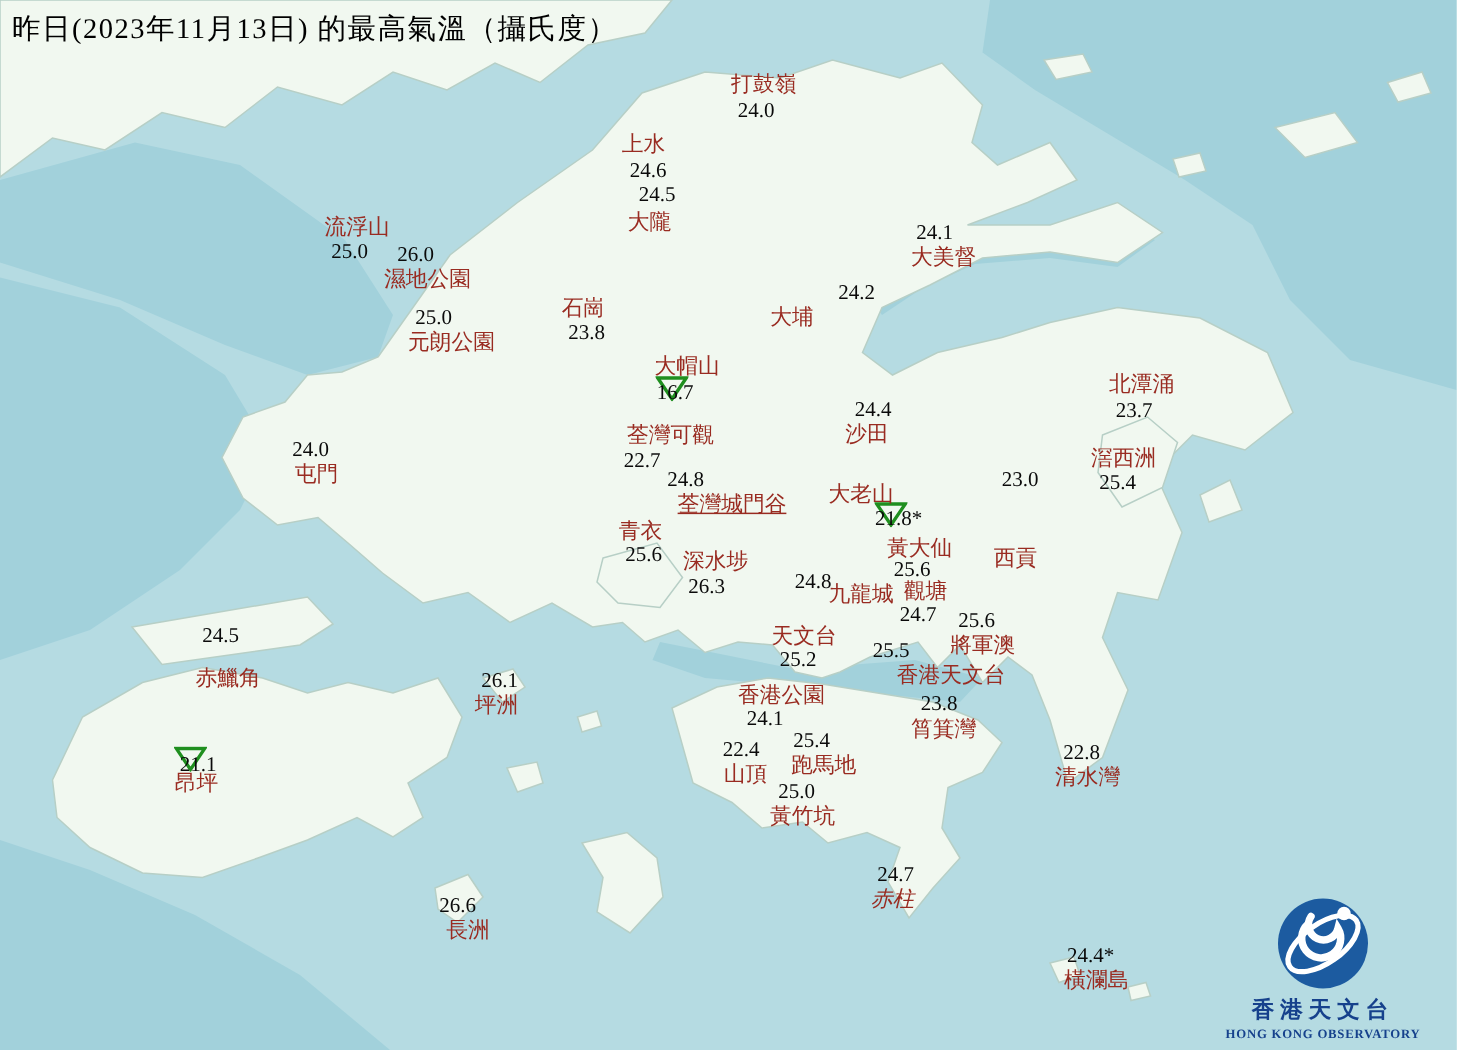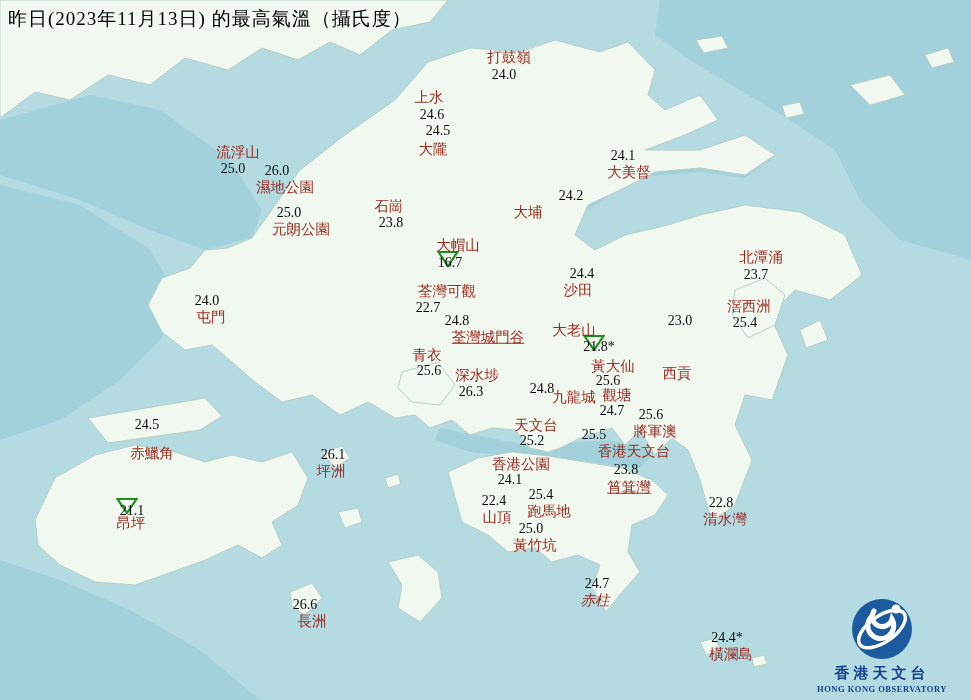--- a/index.html
+++ b/index.html
@@ -151,21 +151,21 @@
       <div class="st-name" style="left: 152px; top: 441px; margin-top: 12px;">赤鱲角</div>
       <div class="st-temp" style="left: 147px; top: 425px;">24.5</div>
       <div class="st-name" style="left: 536px; top: 425px;">天文台</div>
       <div class="st-temp" style="left: 532px; top: 441px;">25.2</div>
       <div class="st-name" style="left: 634px; top: 451px;">香港天文台</div>
       <div class="st-temp" style="left: 594px; top: 435px;">25.5</div>
       <div class="st-name" style="left: 331px; top: 471px;">坪洲</div>
       <div class="st-temp" style="left: 333px; top: 455px;">26.1</div>
       <div class="st-name" style="left: 521px; top: 464px;">香港公園</div>
       <div class="st-temp" style="left: 510px; top: 480px;">24.1</div>
-      <div class="st-name" style="left: 629px; top: 487px; text-decoration: underline;">筲箕灣</div>
+      <div class="st-name" style="left: 629px; top: 487px;">筲箕灣</div>
       <div class="st-temp" style="left: 626px; top: 470px;">23.8</div>
       <div class="st-marker" style="left: 127px; top: 506px;">
         <svg width="22" height="17" viewBox="0 0 22 17">
           <path d="M1.5,1.5 L20.5,1.5 L11,15.5 Z" fill="none" style="stroke:var(--marker)" stroke-width="2.2"></path>
         </svg>
       </div>
       <div class="st-name" style="left: 131px; top: 523px;">昂坪</div>
       <div class="st-temp" style="left: 132px; top: 511px;">21.1</div>
       <div class="st-name" style="left: 497px; top: 517px;">山頂</div>
       <div class="st-temp" style="left: 494px; top: 501px;">22.4</div>

